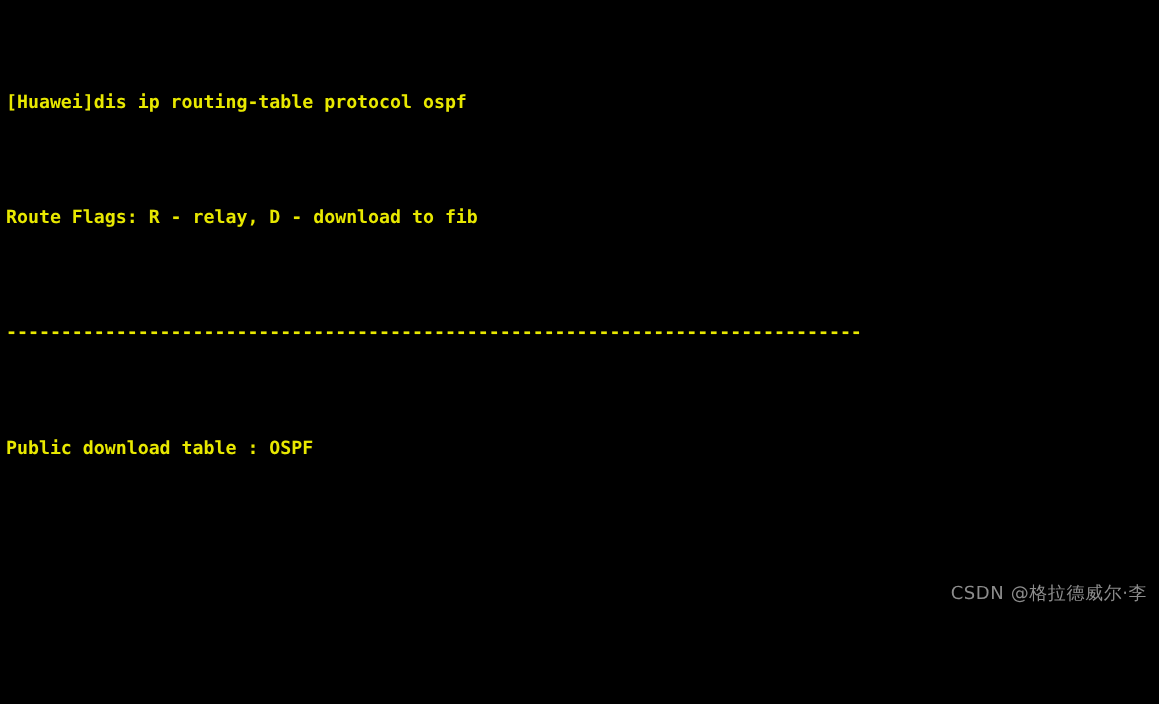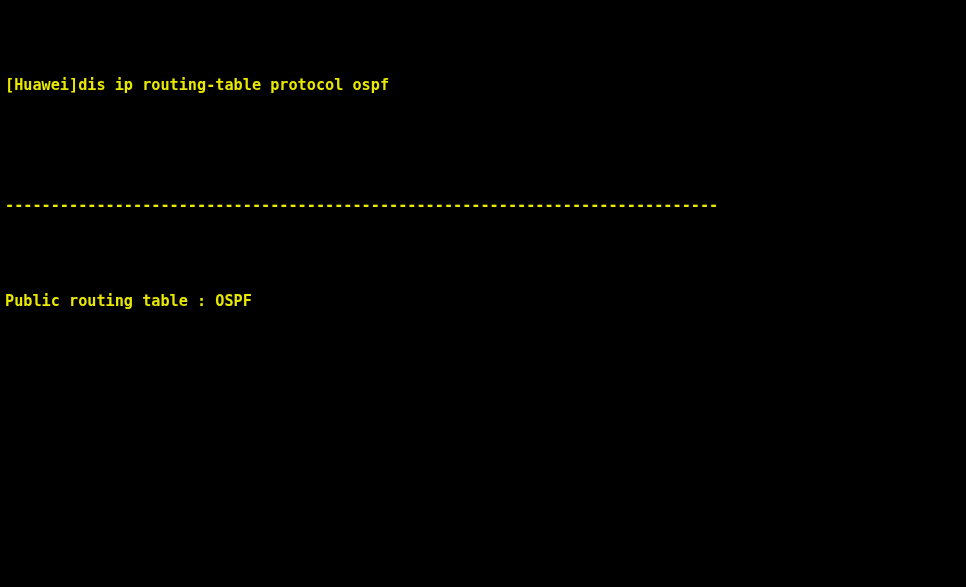--- a/index.html
+++ b/index.html
@@ -65,24 +65,25 @@
   }
 </style>
 </head>
 <body>
 
 <div id="terminal">
   <div class="screen">
 
     <span class="line">[Huawei]dis ip routing-table protocol ospf</span>
 
+    <span class="line">Route Flags: R - relay, D - download to fib</span>
 
     <span class="line">------------------------------------------------------------------------------</span>
 
-    <span class="line">Public routing table : OSPF</span>
+    <span class="line">Public download table : OSPF</span>
 
 
     <span class="line blank"> </span>
 
     
 
     
 
     
 
@@ -106,13 +107,14 @@
     
 
     
 
     
 
     
 
   </div>
 
+  <div id="watermark">CSDN @格拉德威尔·李</div>
 </div>
 
 </body></html>

